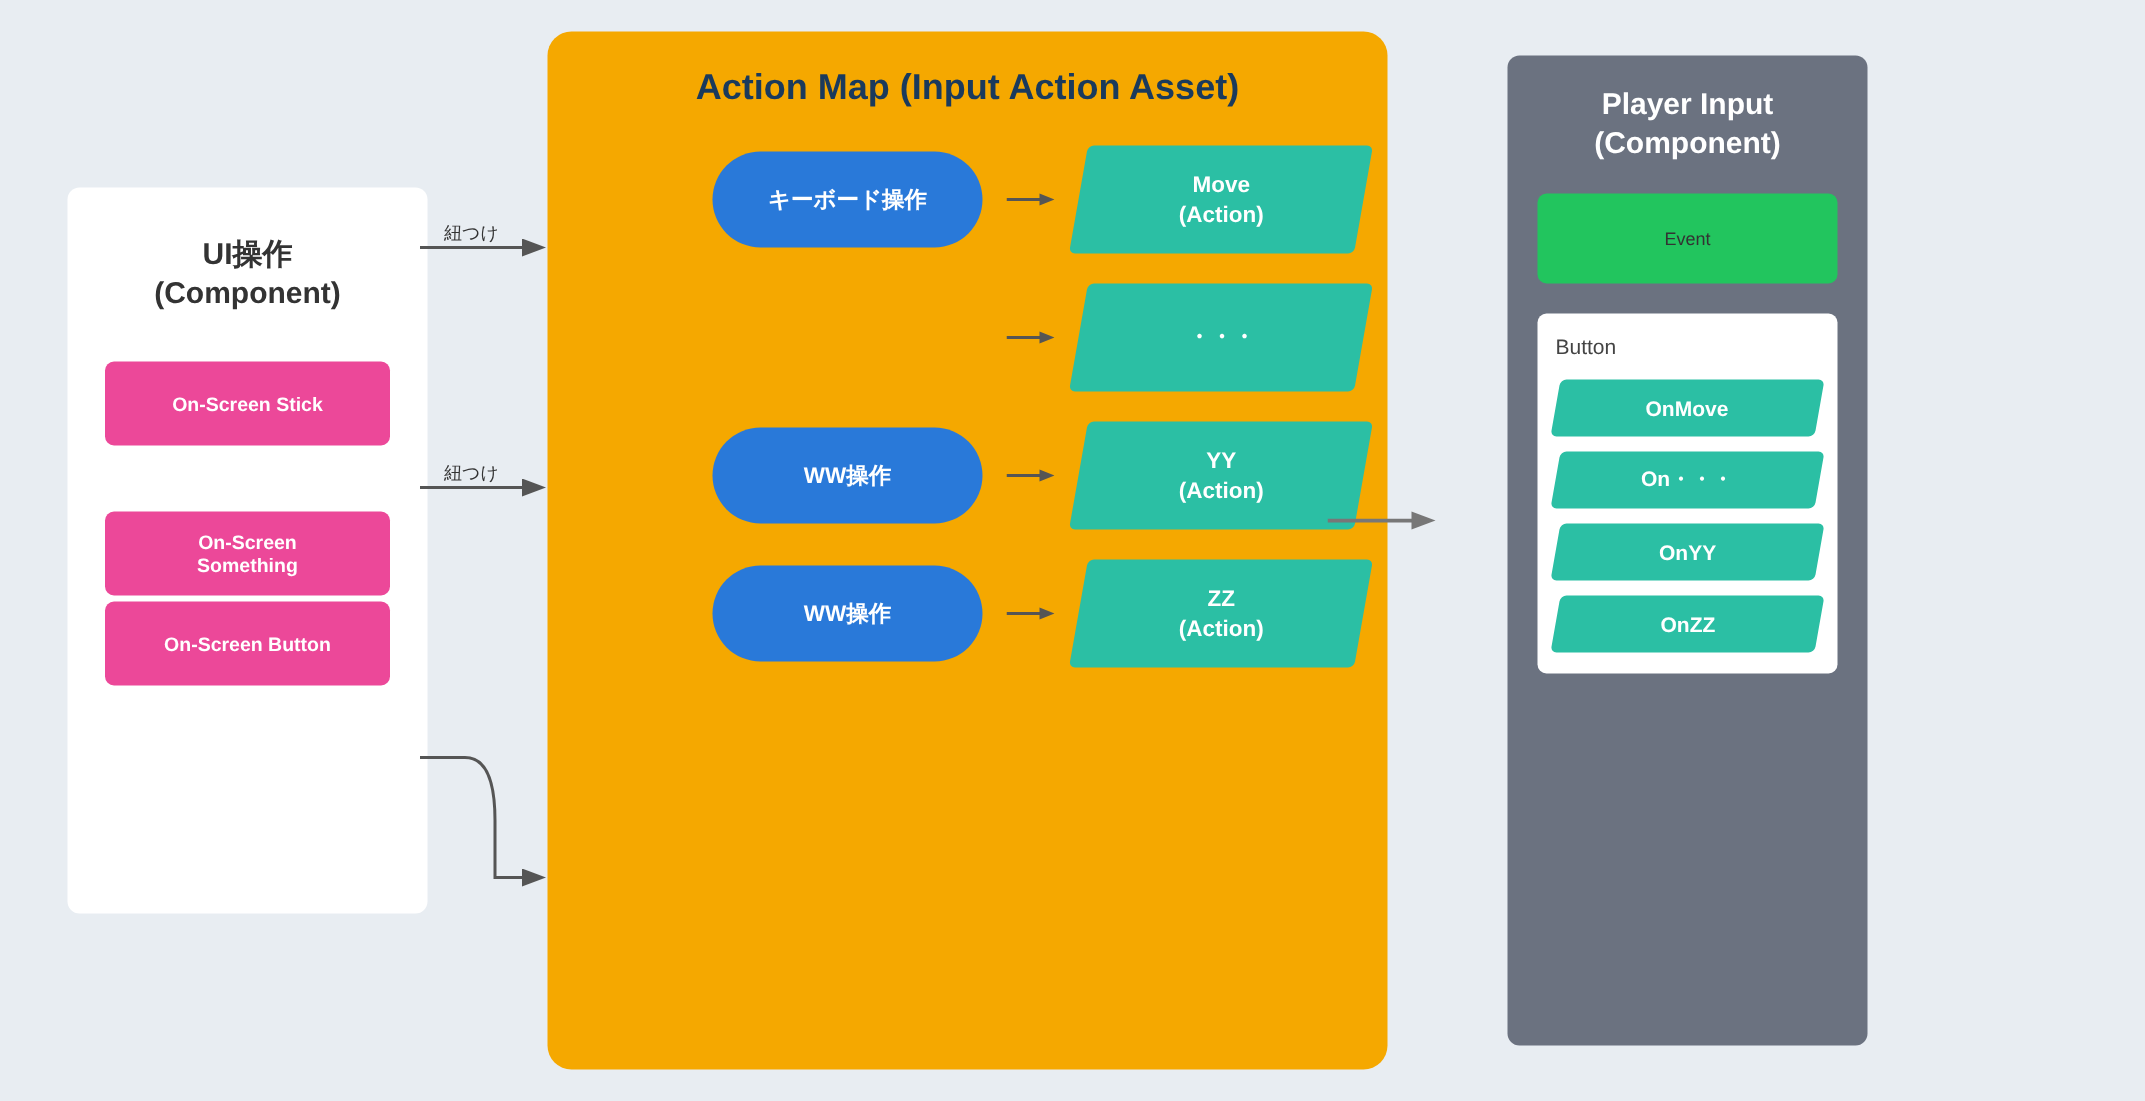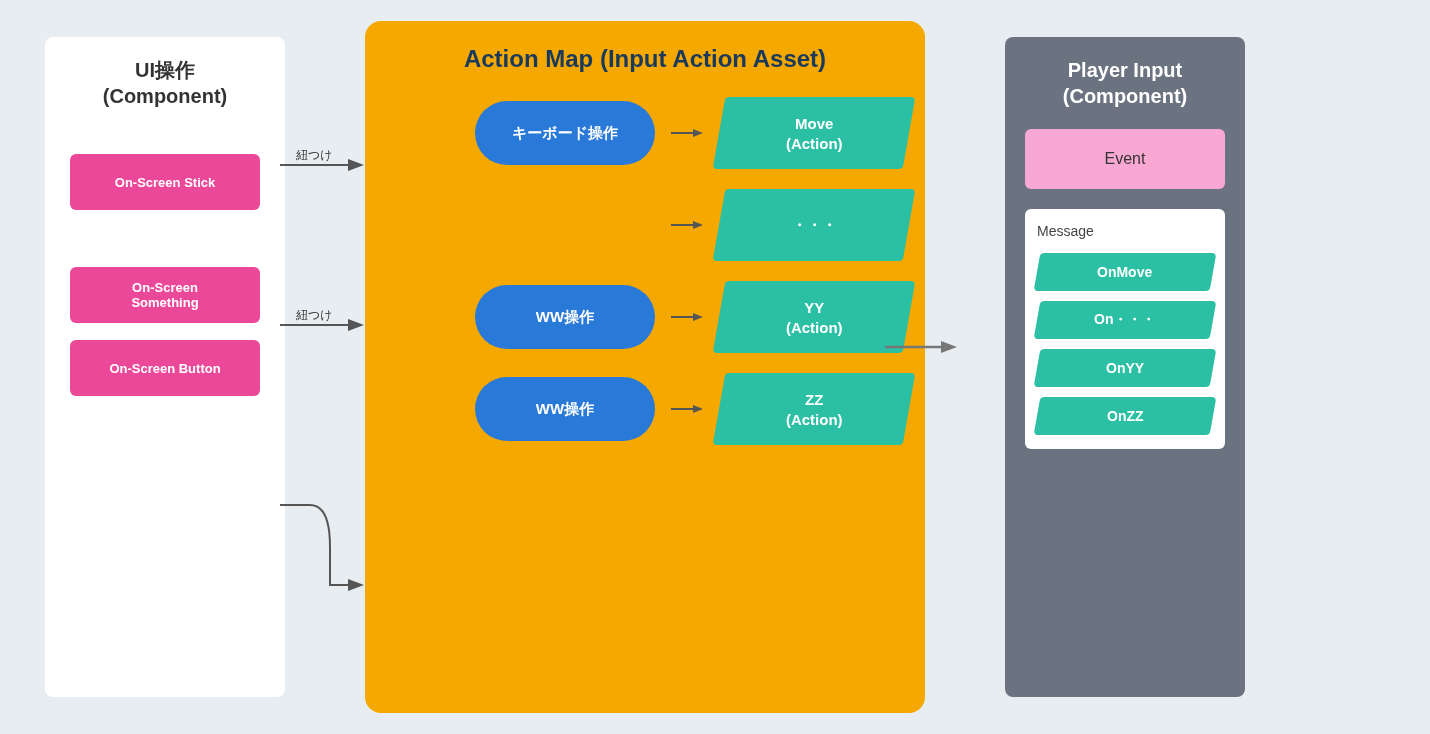--- a/index.html
+++ b/index.html
@@ -21,26 +21,26 @@
       width: 1380px;
       height: 700px;
       padding: 20px;
     }
 
     
     .left-panel {
       background: white;
       border-radius: 8px;
       width: 240px;
-      height: 660px;
-      display: flex;
-      flex-direction: column;
-      align-items: center;
-      padding: 20px 16px;
-      gap: 17px;
+      height: 484px;
+      display: flex;
+      flex-direction: column;
+      align-items: center;
+      padding: 32px 16px;
+      gap: 4px;
       flex-shrink: 0;
     }
     .left-panel-title {
       font-size: 20px;
       font-weight: 700;
       color: #333;
       text-align: center;
       margin-bottom: 28px;
       line-height: 1.3;
     }
@@ -150,28 +150,28 @@
     }
     .right-panel-title {
       font-size: 20px;
       font-weight: 700;
       color: white;
       text-align: center;
       margin-bottom: 20px;
       line-height: 1.3;
     }
     .event-box {
-      background: #f9a8d4;
+      background: #22c55e;
       border-radius: 6px;
       width: 200px;
       height: 60px;
       display: flex;
       align-items: center;
       justify-content: center;
-      font-size: 16px;
+      font-size: 12px;
       color: #333;
       margin-bottom: 20px;
     }
     .message-box {
       background: white;
       border-radius: 6px;
       width: 200px;
       padding: 14px 12px;
       display: flex;
       flex-direction: column;
@@ -290,21 +290,21 @@
       <line x1="0" y1="30" x2="64" y2="30" stroke="#777" stroke-width="2.5"></line>
       <polygon points="56,24 72,30 56,36" fill="#777"></polygon>
     </svg>
 
     <div class="right-panel" style="margin-left:80px; z-index:2;">
       <div class="right-panel-title">Player Input<br>(Component)</div>
       <div class="event-box">
         <span>Event</span>
       </div>
       <div class="message-box">
-        <div class="message-label">Message</div>
+        <div class="message-label">Button</div>
         <div class="message-btn">
             <span>OnMove</span>
           </div>
         <div class="message-btn">
             <span>On・・・</span>
           </div>
         <div class="message-btn">
             <span>OnYY</span>
           </div>
         <div class="message-btn">

